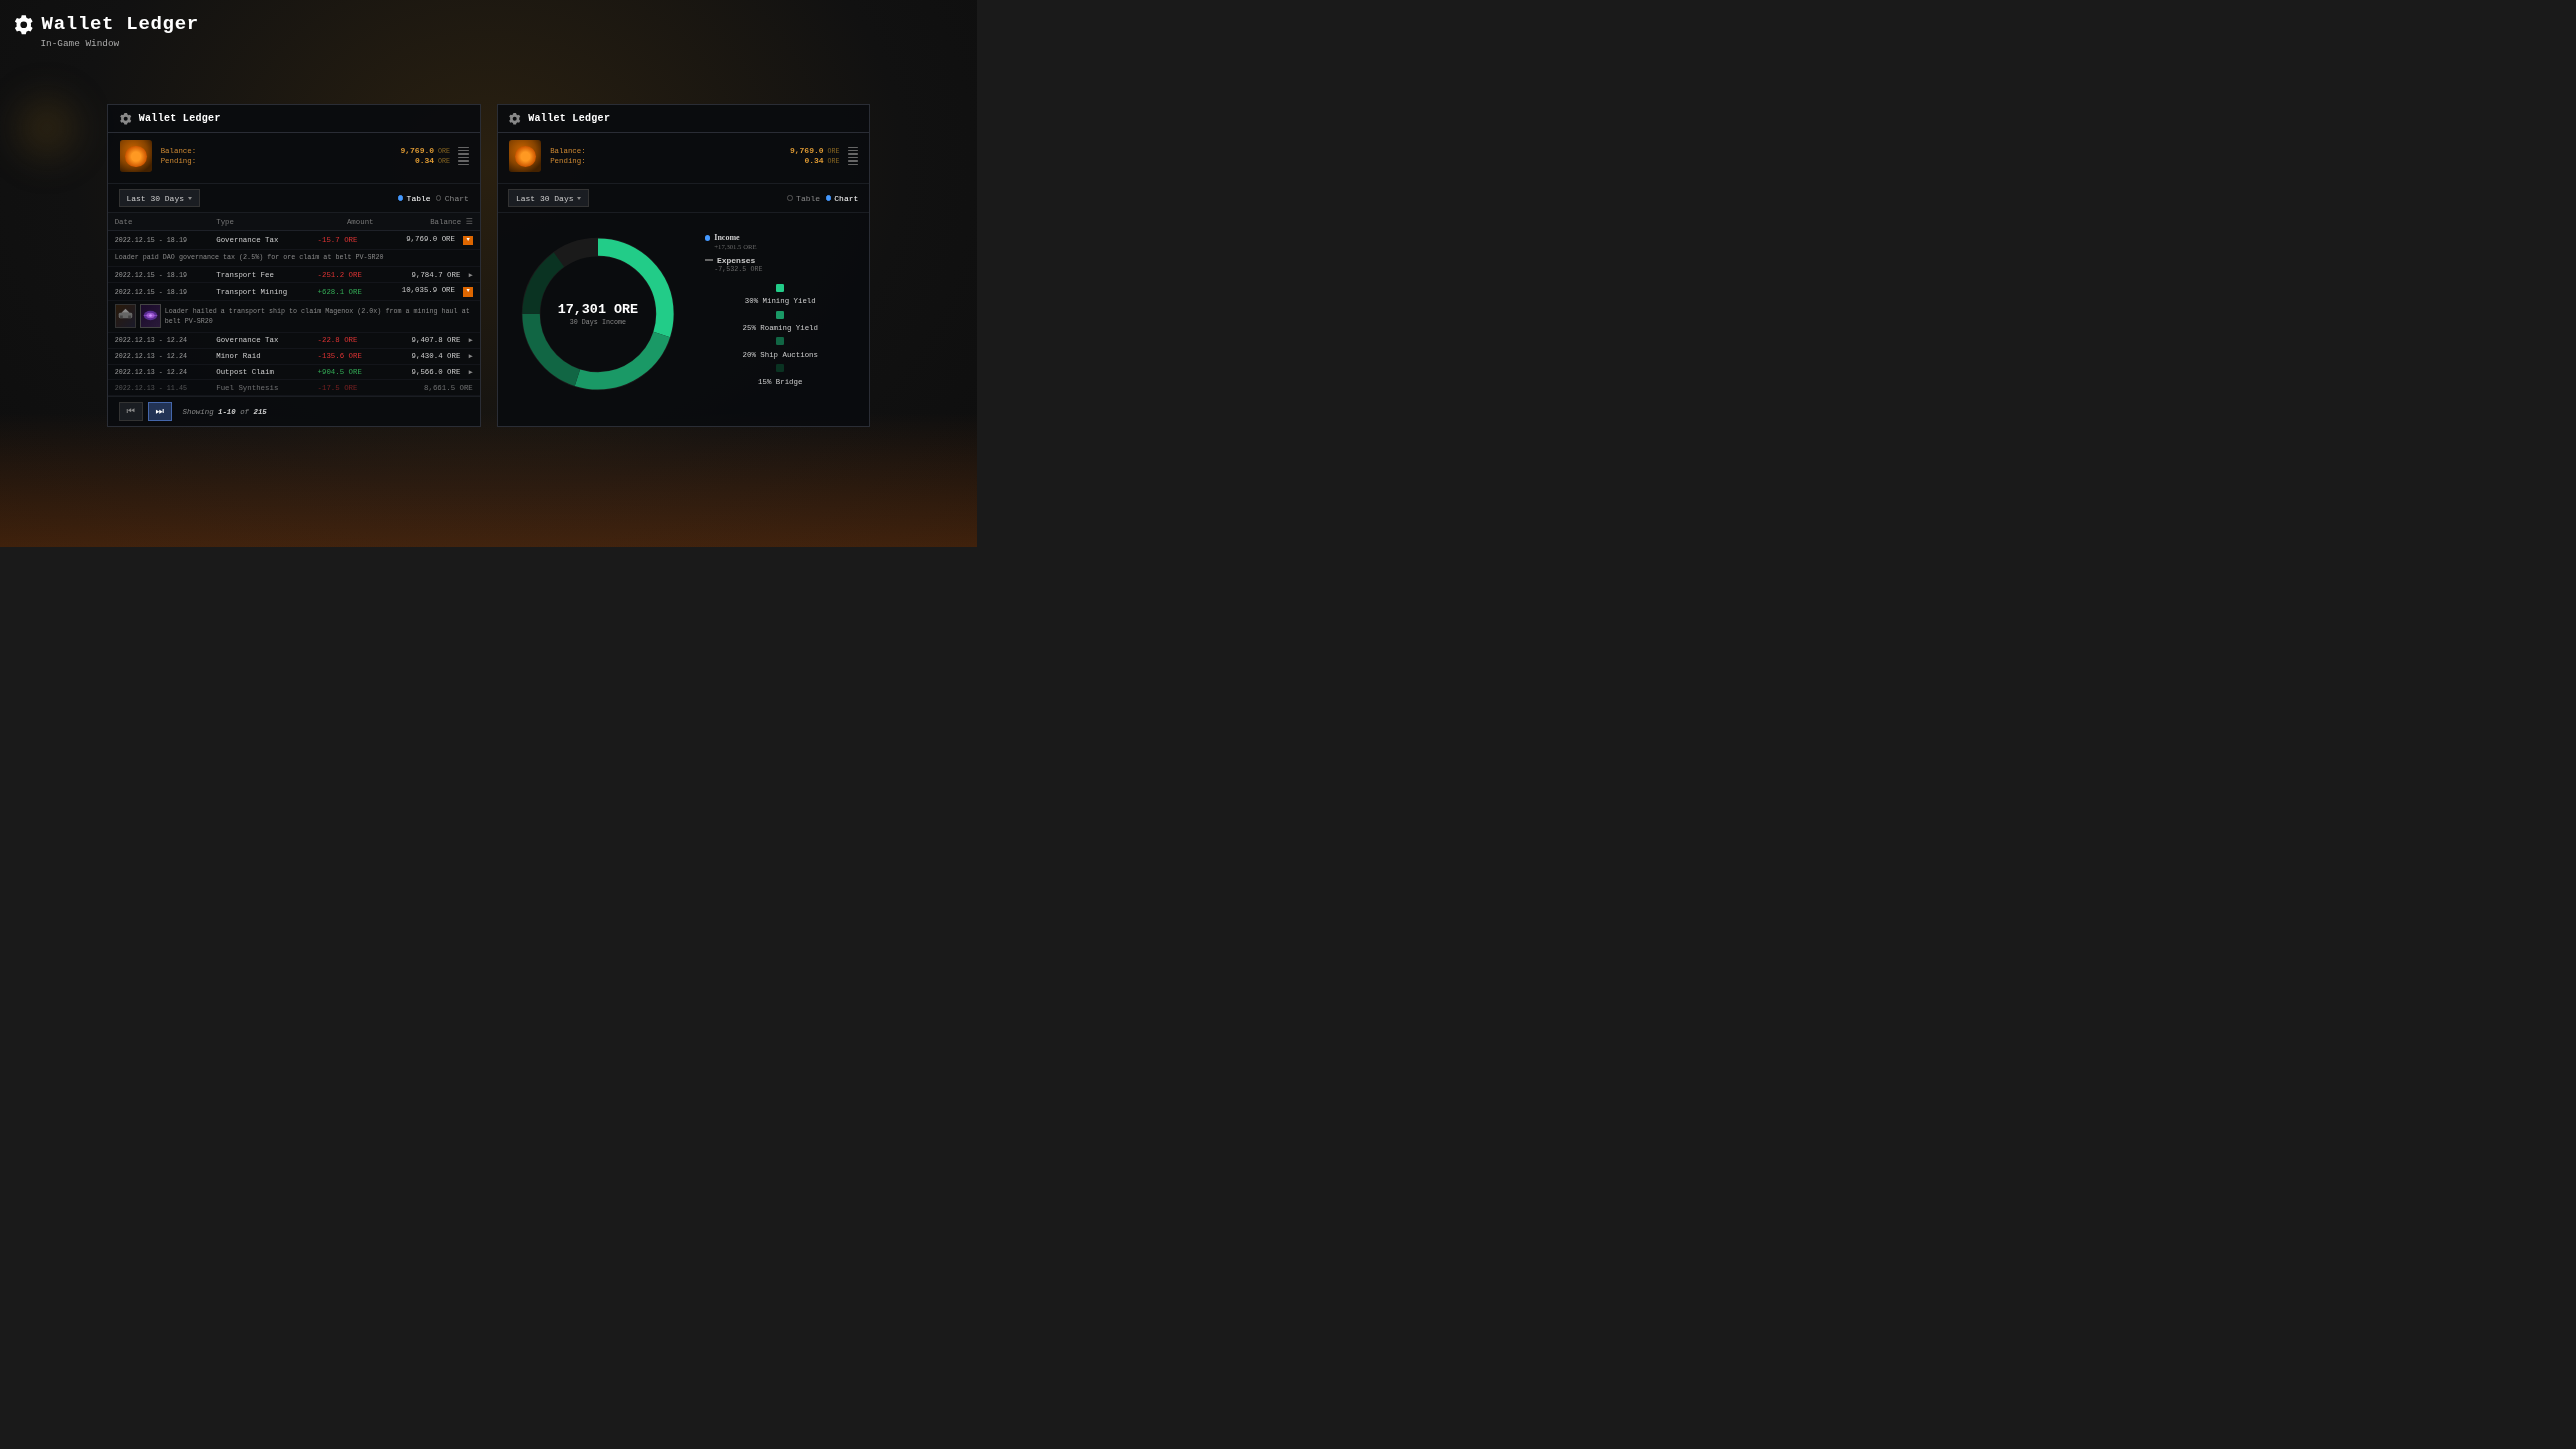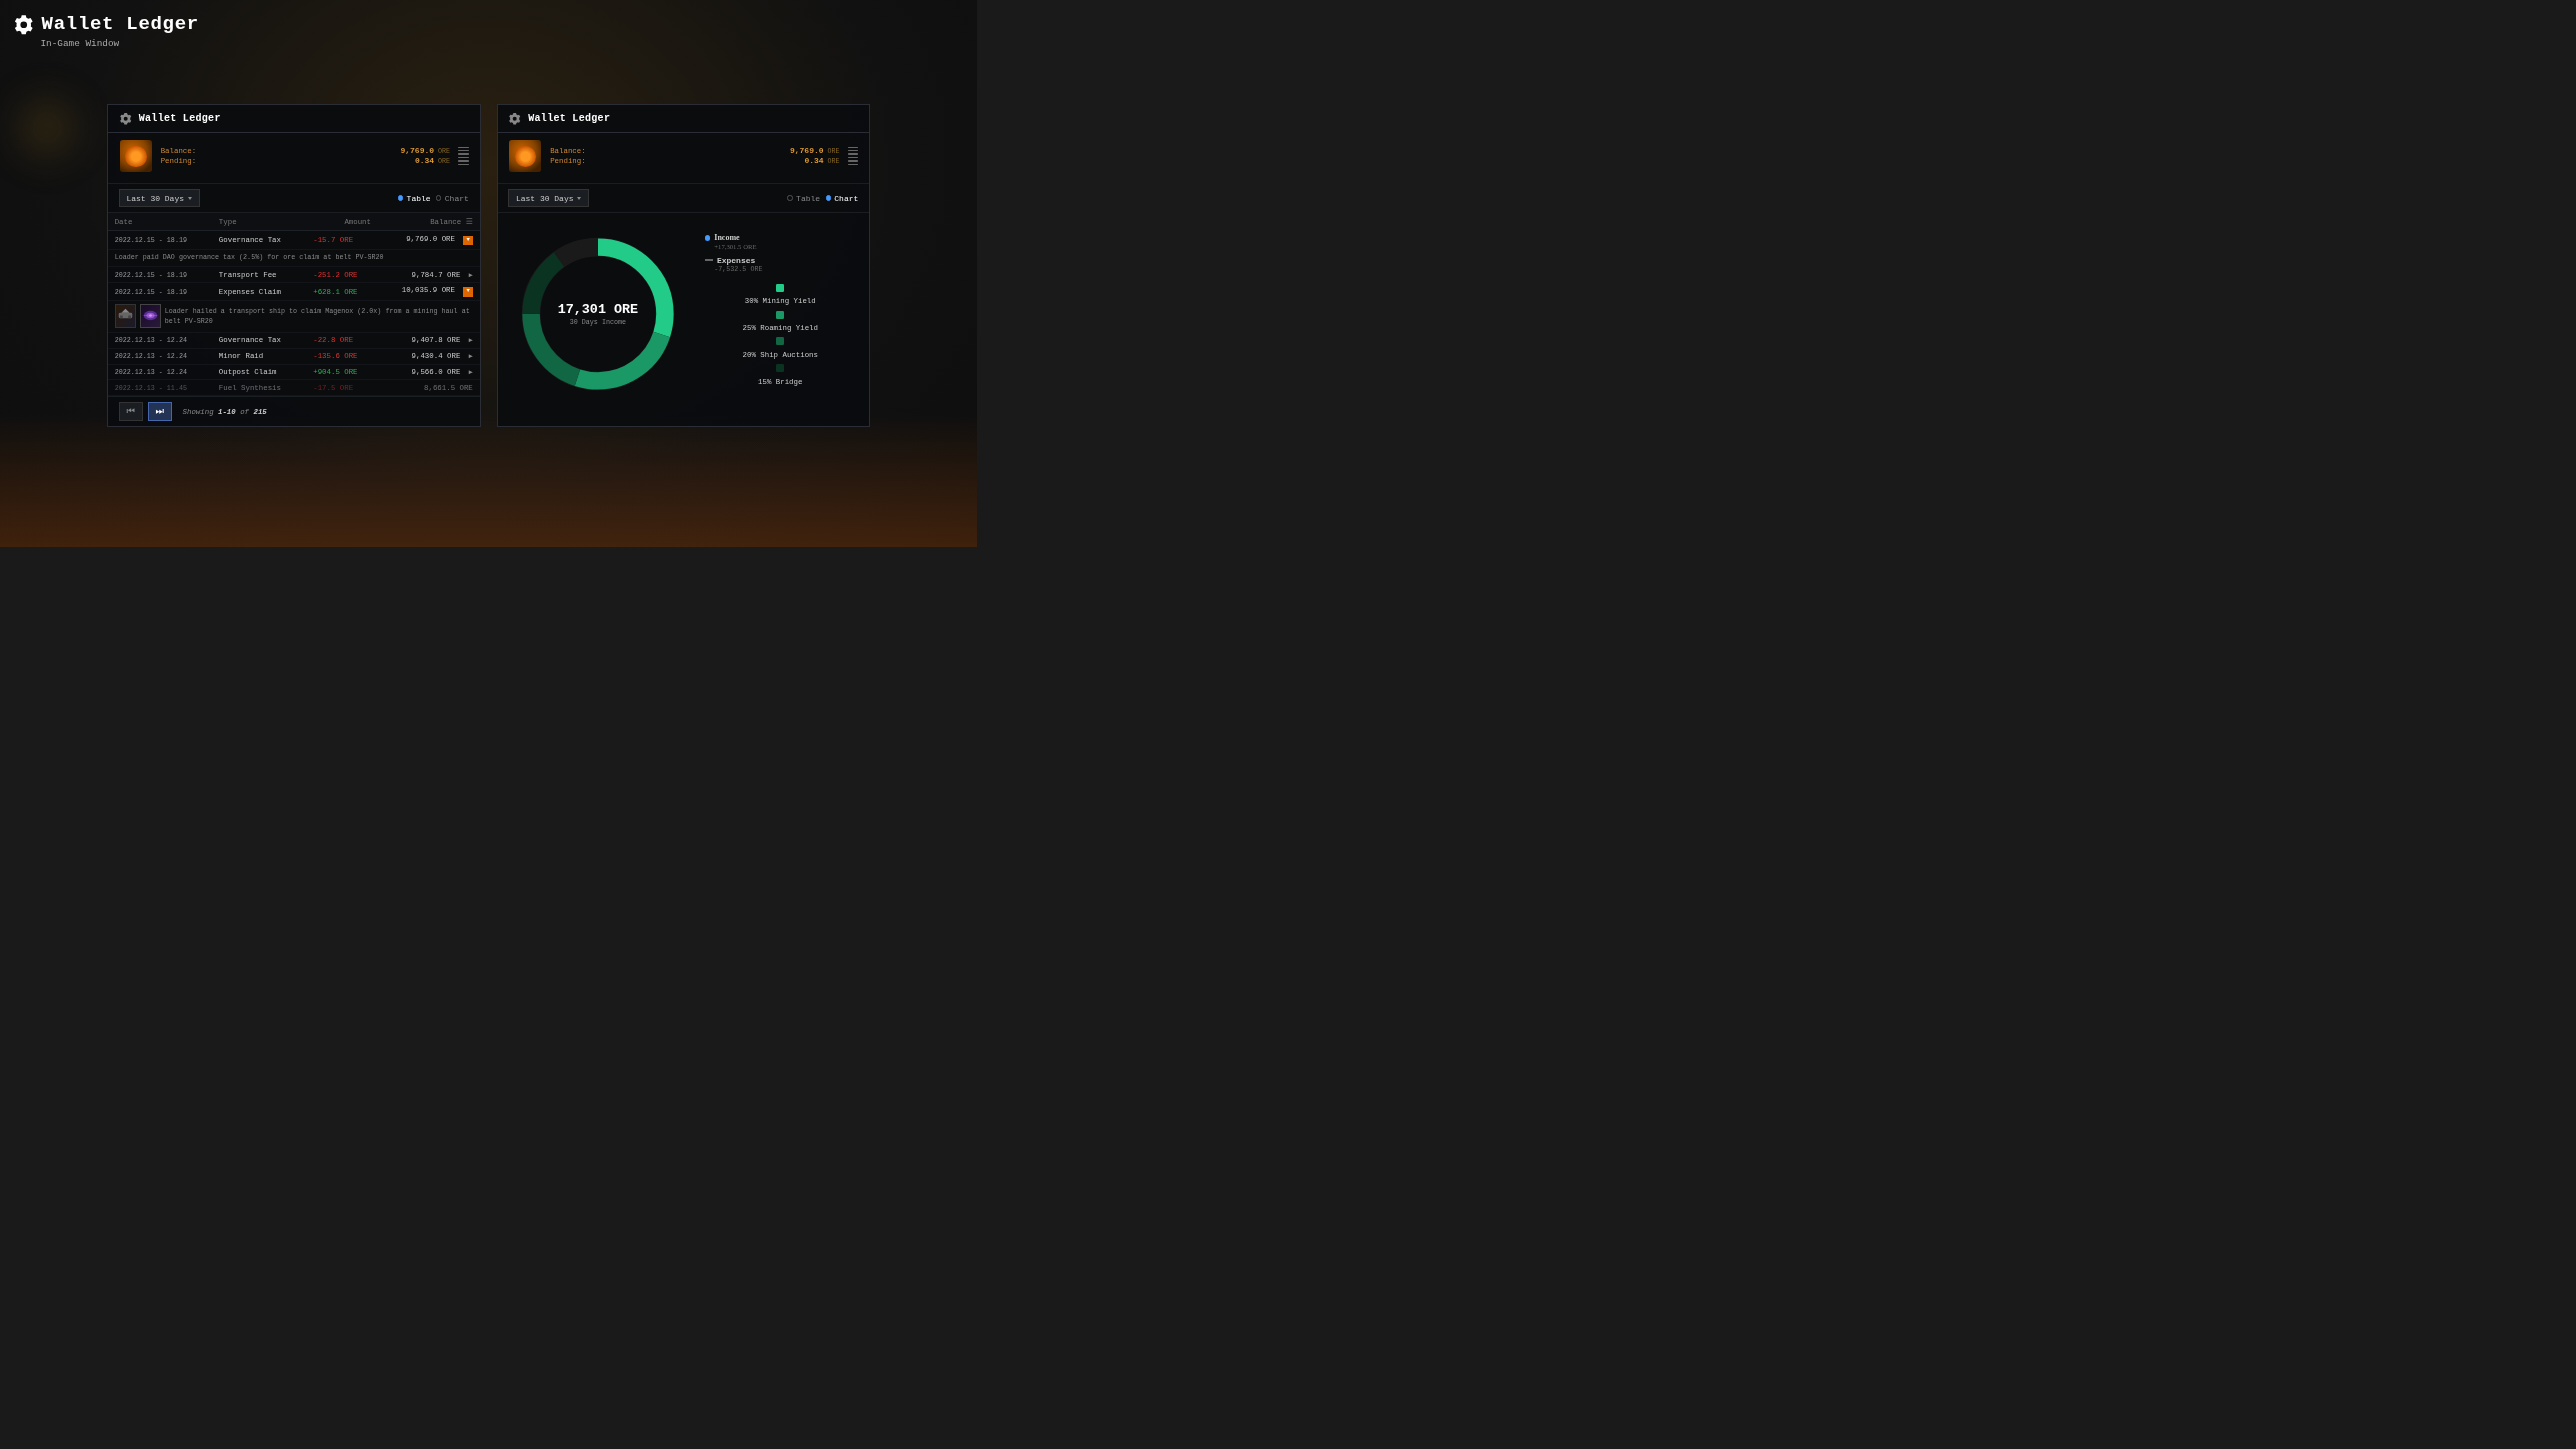--- a/index.html
+++ b/index.html
@@ -575,21 +575,21 @@
               <span class="amount-neg">-251.2 ORE</span>
             </td>
             <td class="balance-cell">
               9,784.7 ORE
               <span style="color:#888;margin-left:4px;font-size:6.7px;cursor:pointer;">▶</span>
             </td>
           </tr>
 
           <tr>
             <td style="color:#999;font-size:6.7px;">2022.12.15 - 18.19</td>
-            <td>Expenses Claim</td>
+            <td>Transport Mining</td>
             <td class="align-right">
               <span class="amount-pos">+628.1 ORE</span>
             </td>
             <td class="balance-cell">
               10,035.9 ORE
               <span class="expand-icon">▼</span>
             </td>
           </tr>
           <tr class="detail-row">
             <td colspan="4">

